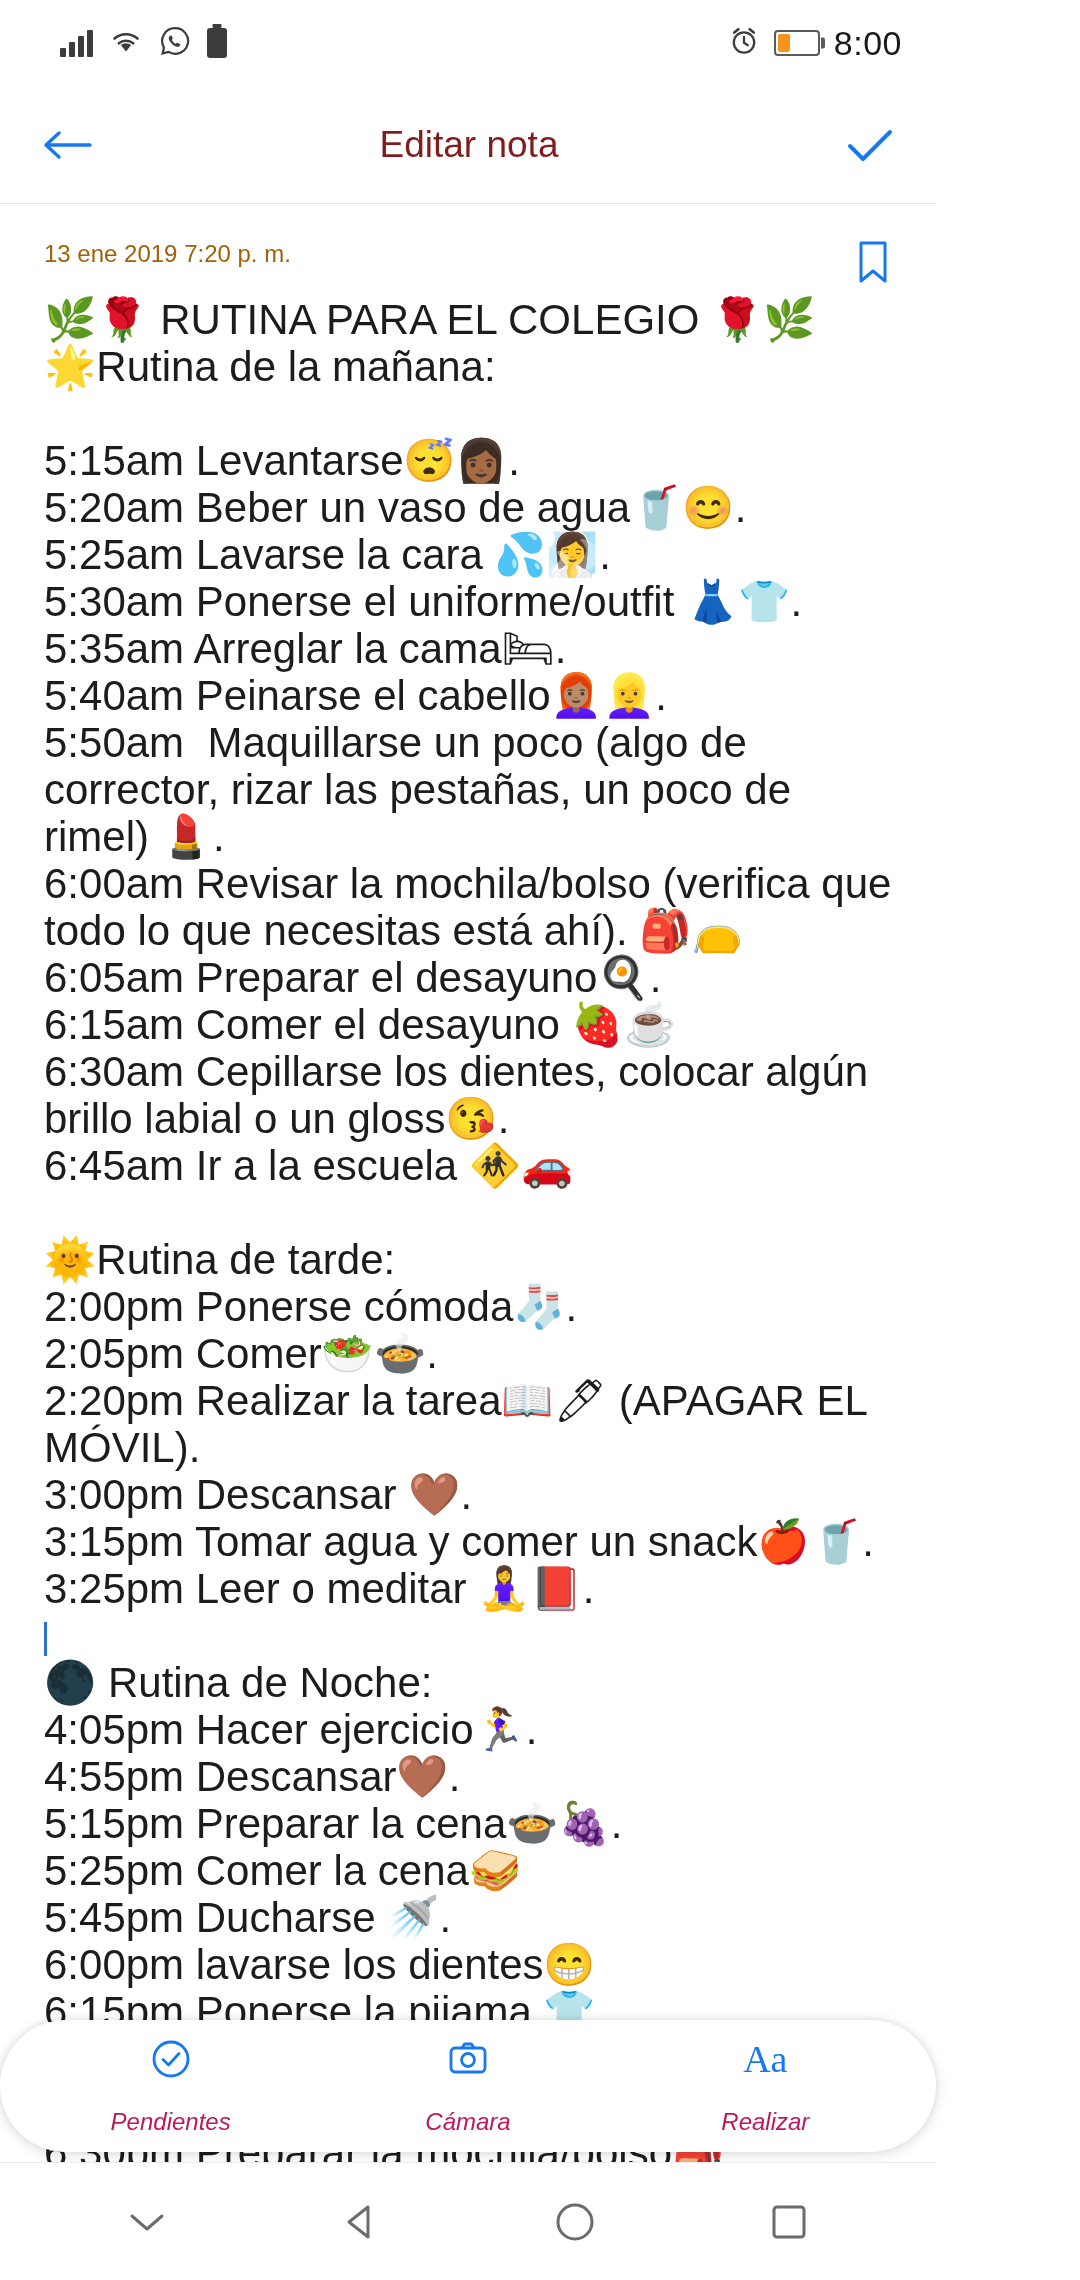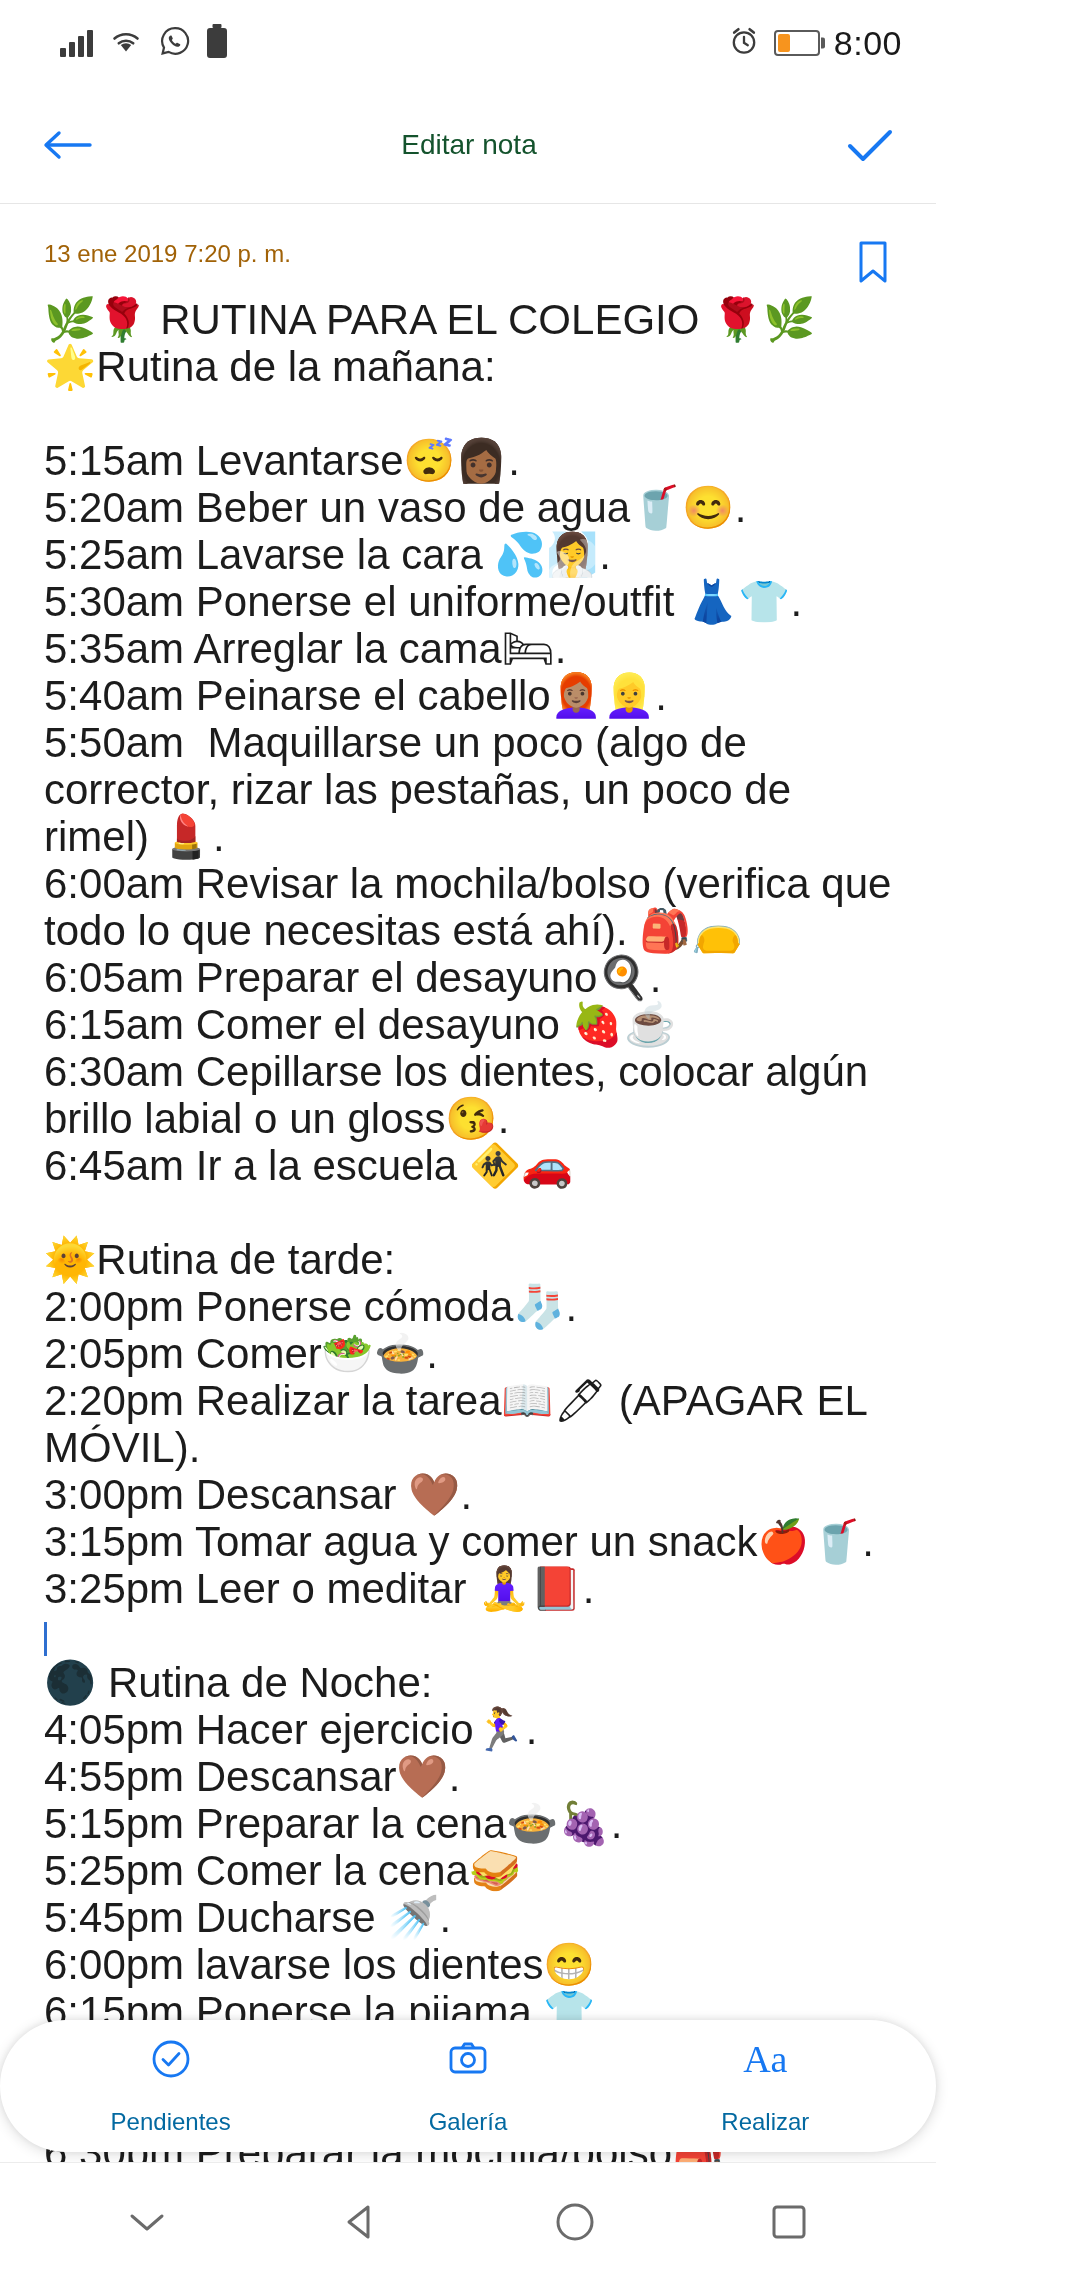--- a/index.html
+++ b/index.html
@@ -92,22 +92,22 @@
     flex: 0 0 118px;
     height: 118px;
     display: flex;
     align-items: center;
     justify-content: space-between;
     padding: 0 42px;
     border-bottom: 1px solid #e6e6e6;
     background: #ffffff;
   }
   .appbar-title {
-    font-size: 28px;
-    color: #14532d;
+    font-size: 37px;
+    color: #7f1d1d;
     font-weight: 400;
   }
   .back-arrow, .check-mark { cursor: pointer; line-height: 0; }
 
   
   .note-scroll {
     flex: 1 1 auto;
     overflow: hidden;
     padding: 0 30px;
     position: relative;
@@ -165,21 +165,22 @@
     display: flex;
     flex-direction: column;
     align-items: center;
     justify-content: center;
     gap: 26px;
     width: 210px;
     cursor: pointer;
   }
   .tool-label {
     font-size: 24px;
-    color: #0369a1;
+    color: #be185d;
+    font-style: italic;
   }
   .tool-icon { line-height: 0; height: 46px; display: flex; align-items: center; }
   .aa-text {
     font-size: 38px;
     color: #1778f2;
     font-family: "Liberation Serif", serif;
     line-height: 46px;
   }
 
   
@@ -319,21 +320,21 @@
 
 
       <div class="tool">
         <span class="tool-icon">
           <svg width="44" height="44" viewBox="0 0 44 44" aria-hidden="true">
             <rect x="5" y="11" width="34" height="24" rx="4" fill="none" stroke="#1778f2" stroke-width="2.8"></rect>
             <path d="M16 11l2.5-4h7l2.5 4" fill="none" stroke="#1778f2" stroke-width="2.8" stroke-linejoin="round"></path>
             <circle cx="22" cy="23" r="6.5" fill="none" stroke="#1778f2" stroke-width="2.8"></circle>
           </svg>
         </span>
-        <span class="tool-label">Galería</span>
+        <span class="tool-label">Cámara</span>
       </div>
 
       <div class="tool">
         <span class="tool-icon">
           <span class="aa-text">Aa</span>
         </span>
         <span class="tool-label">Realizar</span>
       </div>
 
     </div>

